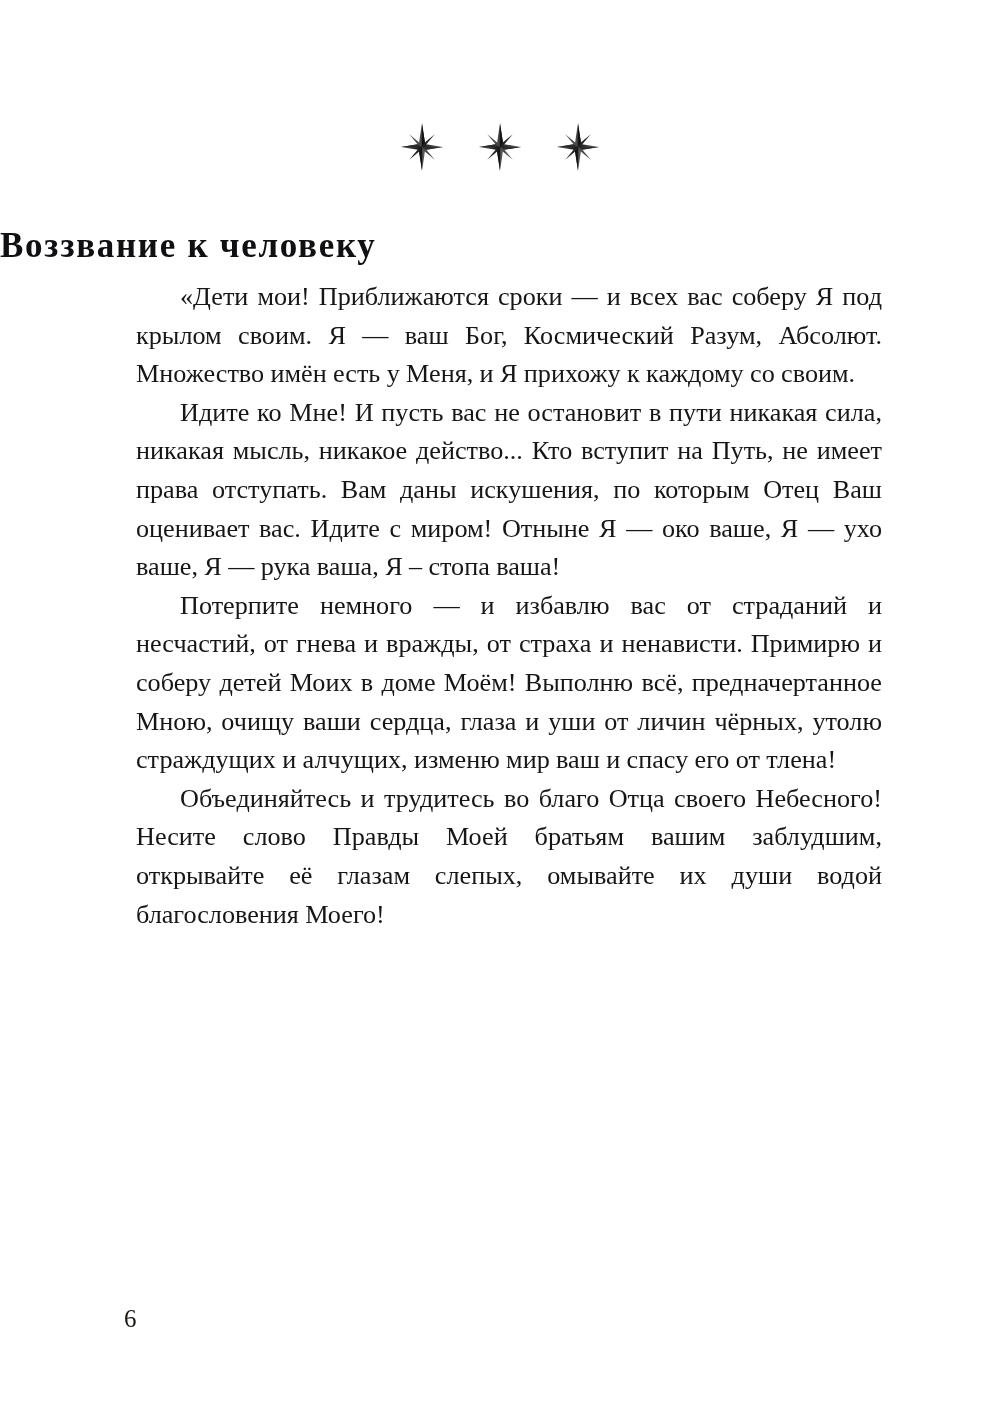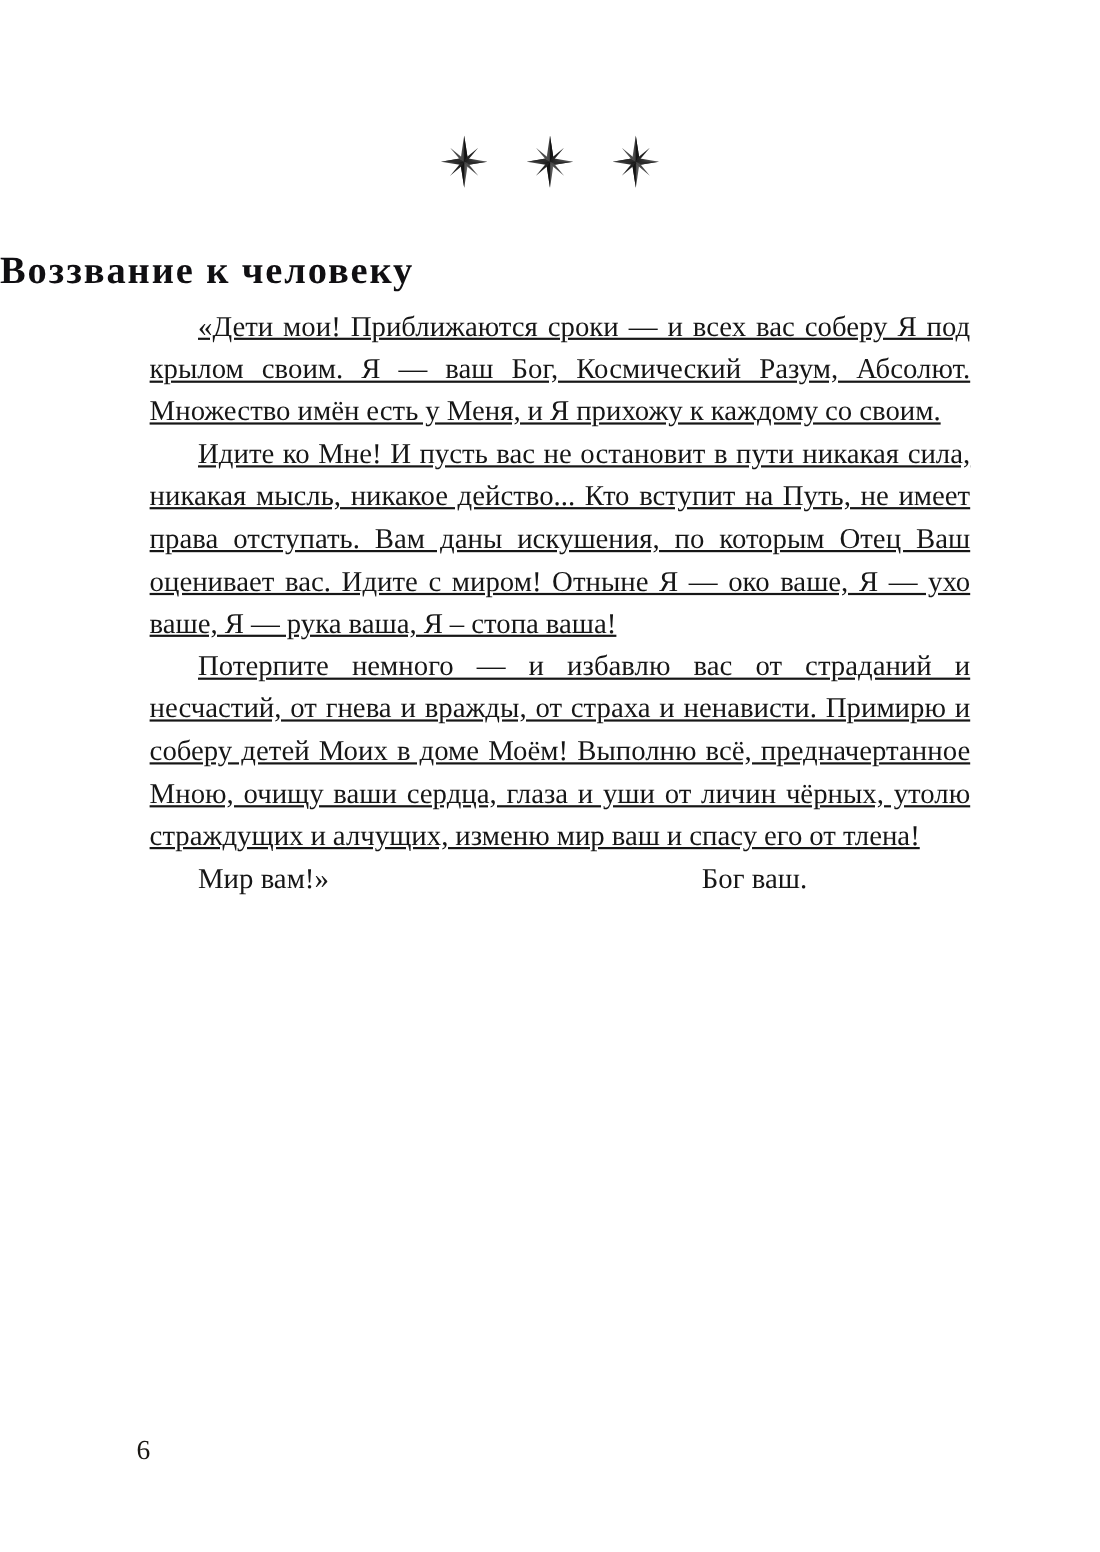--- a/index.html
+++ b/index.html
@@ -52,21 +52,20 @@
     color: #100f12;
     font-family: "Liberation Serif", "DejaVu Serif", serif;
   }
 
   
   .body-column {
     position: absolute;
     top: 278px;
     left: 136px;
     width: 746px;
-    text-decoration: underline;
   }
 
   .para {
     margin: 0;
     font-size: 26.2px;
     line-height: 38.6px;
     text-align: justify;
     text-indent: 44px;
     color: #161616;
     -webkit-hyphens: none;
@@ -179,22 +178,19 @@
     </svg>
 
   </div>
 
   <h1 class="title">Воззвание к человеку</h1>
 
   <div class="body-column">
     <p class="para">«Дети мои! Приближаются сроки — и всех вас соберу Я под крылом своим. Я — ваш Бог, Космический Разум, Абсолют. Множество имён есть у Меня, и Я прихожу к каждому со своим.</p>
     <p class="para">Идите ко Мне! И пусть вас не остановит в пути никакая сила, никакая мысль, никакое действо... Кто вступит на Путь, не имеет права отступать. Вам даны искушения, по которым Отец Ваш оценивает вас. Идите с миром! Отныне Я — око ваше, Я — ухо ваше, Я — рука ваша, Я – стопа ваша!</p>
     <p class="para">Потерпите немного — и избавлю вас от страданий и несчастий, от гнева и вражды, от страха и ненависти. Примирю и соберу детей Моих в доме Моём! Выполню всё, предначертанное Мною, очищу ваши сердца, глаза и уши от личин чёрных, утолю страждущих и алчущих, изменю мир ваш и спасу его от тлена!</p>
+    <p class="para">Объединяйтесь и трудитесь во благо Отца своего Небесного! Несите слово Правды Моей братьям вашим заблудшим, открывайте её глазам слепых, омывайте их души водой благословения Моего!</p>
 
-    <div class="signature-line">
-      <span class="signature-left">Мир вам!»</span>
-      <span class="signature-right">Бог ваш.</span>
-    </div>
   </div>
 
   <div class="page-number">6</div>
 
 </div>
 
 </body></html>

